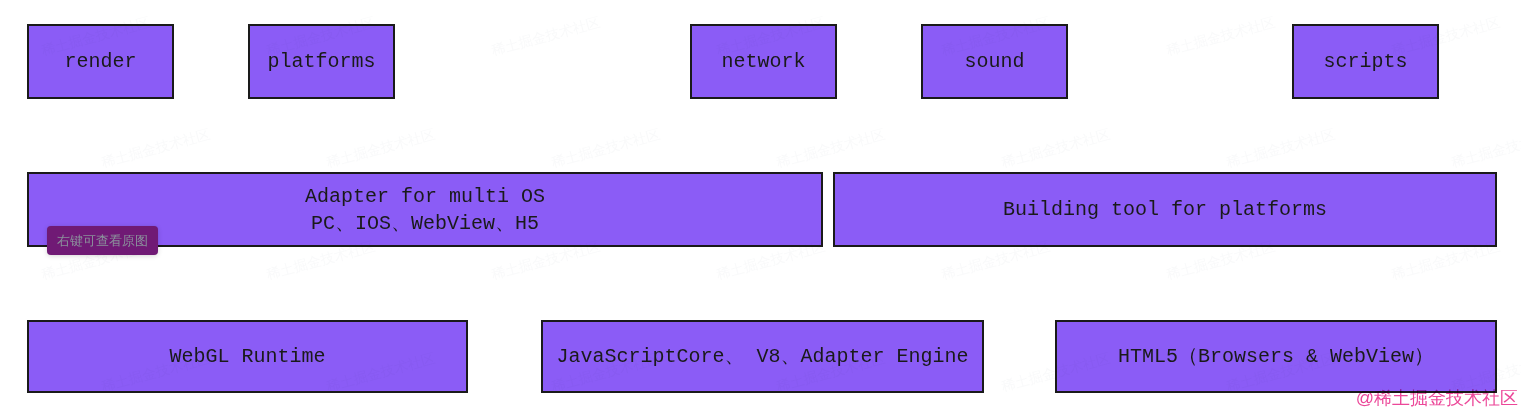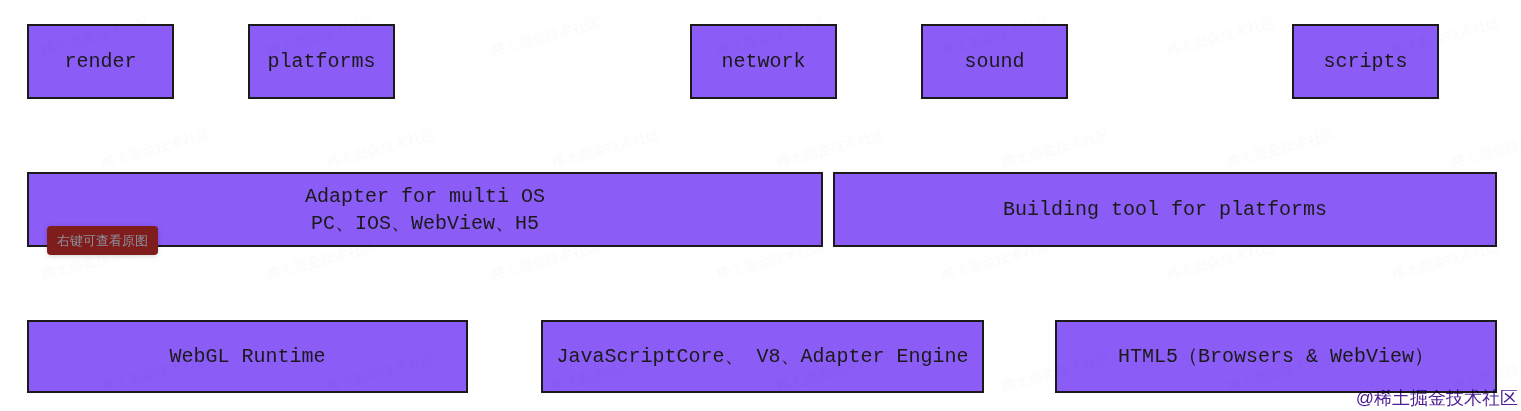--- a/index.html
+++ b/index.html
@@ -52,37 +52,37 @@
   .box span { display: block; white-space: nowrap; }
   .top-box   { top: 24px;  width: 147px; height: 75px; }
   .mid-box   { top: 172px; height: 75px; }
   .bot-box   { top: 320px; height: 73px; }
   
   .tooltip {
     position: absolute;
     left: 47px;
     top: 226px;
     z-index: 5;
-    background: #7f1d1d;
+    background: #701a75;
     color: #8b929c;
     font-size: 13px;
     line-height: 13px;
     padding: 8px 10px;
     border-radius: 4px;
     box-shadow: 0 1px 5px rgba(0,0,0,0.16), 0 0 1px rgba(0,0,0,0.10);
     white-space: nowrap;
   }
   
   .corner-wm {
     position: absolute;
     right: 3px;
     bottom: 1px;
     z-index: 4;
     font-size: 18px;
-    color: #4c1d95;
+    color: #ec4899;
     mix-blend-mode: multiply;
     white-space: nowrap;
     pointer-events: none;
   }
 </style>
 </head>
 <body>
 
 <div class="stage">
 

